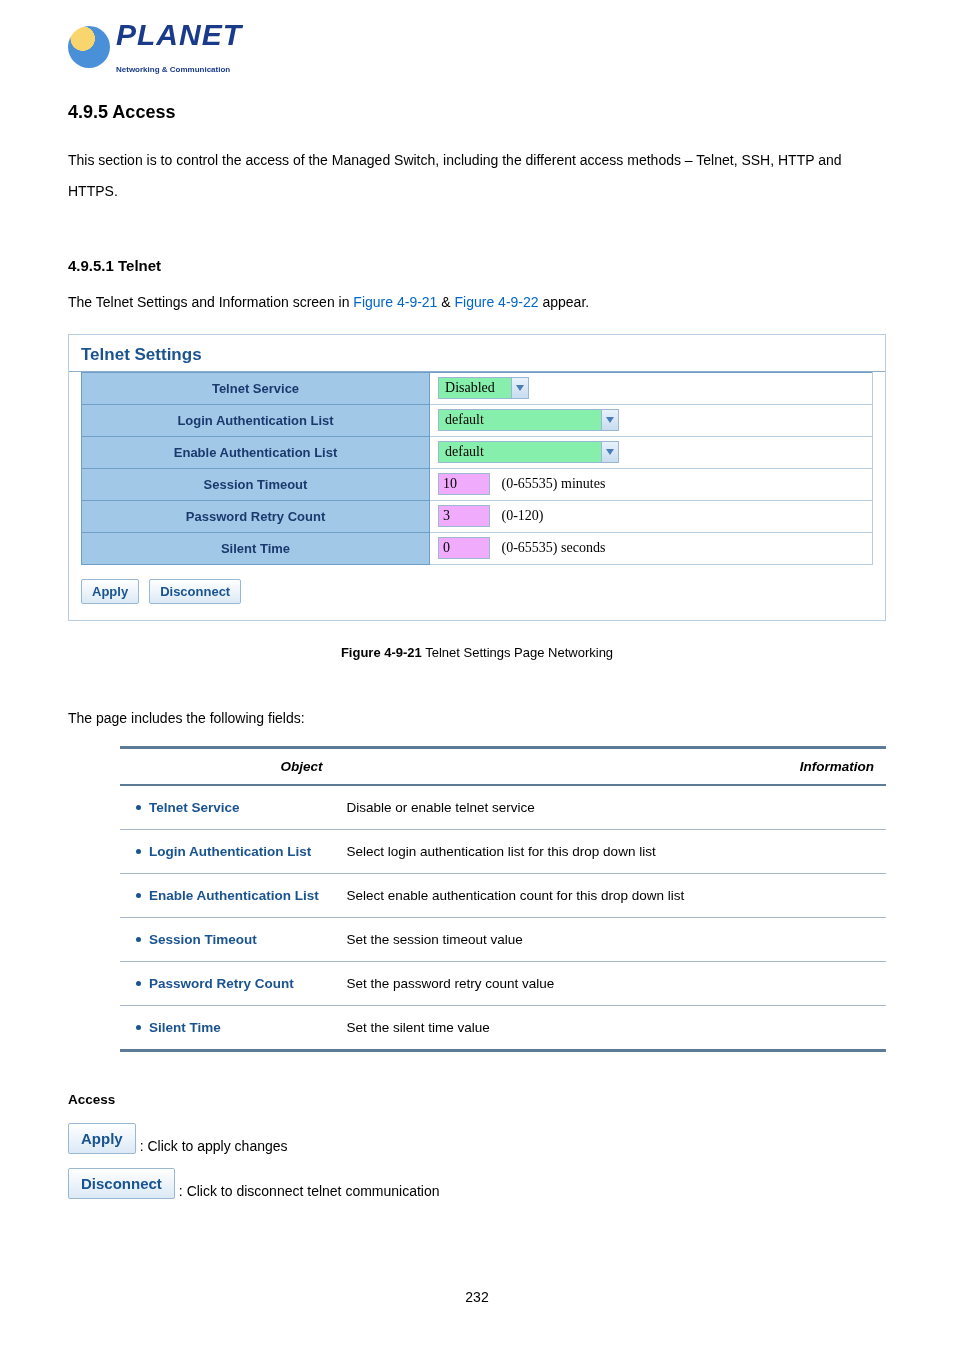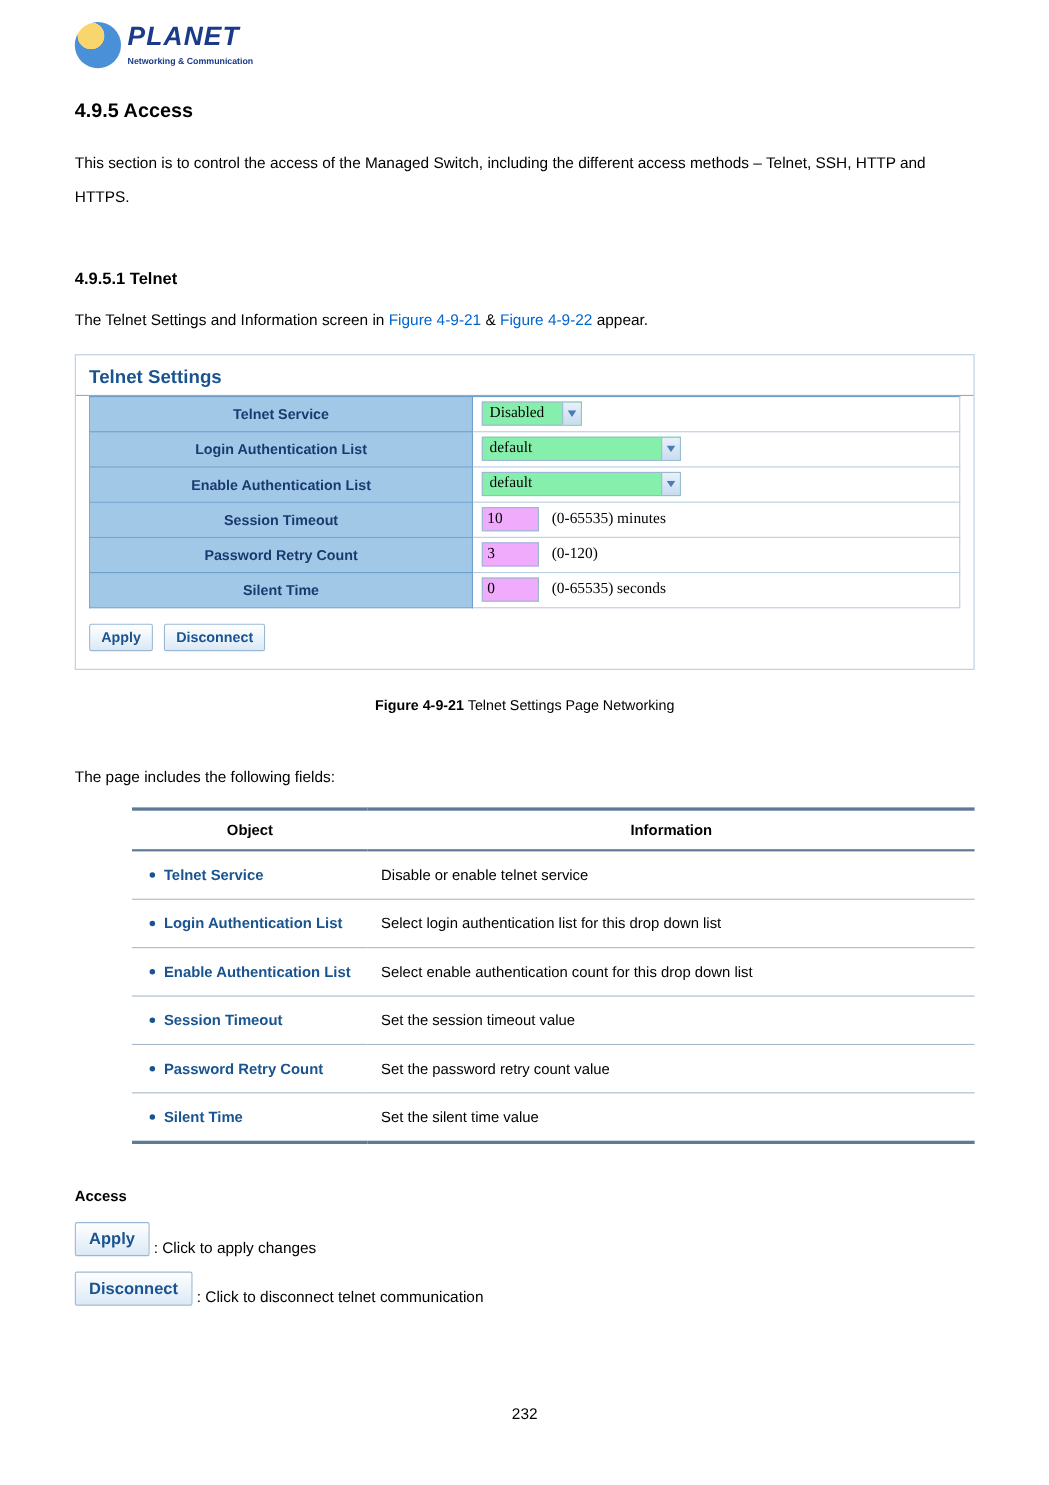--- a/index.html
+++ b/index.html
@@ -25,31 +25,31 @@
     position: relative;
     overflow: hidden;
   }
   .logo-text {
     display: flex;
     flex-direction: column;
     line-height: 1;
   }
   .logo-main {
     font-family: Arial, sans-serif;
-    font-size: 24px;
+    font-size: 30px;
     font-weight: 900;
     font-style: italic;
     color: #1a3a8a;
     letter-spacing: 1px;
   }
   .logo-sub {
     font-size: 8px;
     font-weight: bold;
     color: #1a3a8a;
-    margin-top: 6px;
+    margin-top: 16px;
   }
   h2 {
     font-size: 18px;
     font-weight: bold;
     margin: 0 0 22px 0;
   }
   h3 {
     font-size: 15px;
     font-weight: bold;
     margin: 0 0 20px 0;
@@ -159,25 +159,26 @@
   .caption .fig-label { font-weight: bold; }
   .fields-intro { margin: 0 0 20px 0; }
   table.desc {
     width: calc(100% - 52px);
     margin-left: 52px;
     border-collapse: collapse;
     border-top: 3px solid #5d7a97;
     border-bottom: 3px solid #5d7a97;
   }
   table.desc th {
-    text-align: center;
+    text-align: right;
     font-weight: bold;
     padding: 10px 12px;
     border-bottom: 2px solid #5d7a97;
     font-size: 13.5px;
+    font-style: italic;
   }
   table.desc td {
     padding: 14px 12px;
     border-bottom: 1px solid #a8b8c8;
     vertical-align: top;
     font-size: 13.5px;
   }
   table.desc tr:last-child td { border-bottom: none; }
   table.desc td.obj {
     width: 28%;

